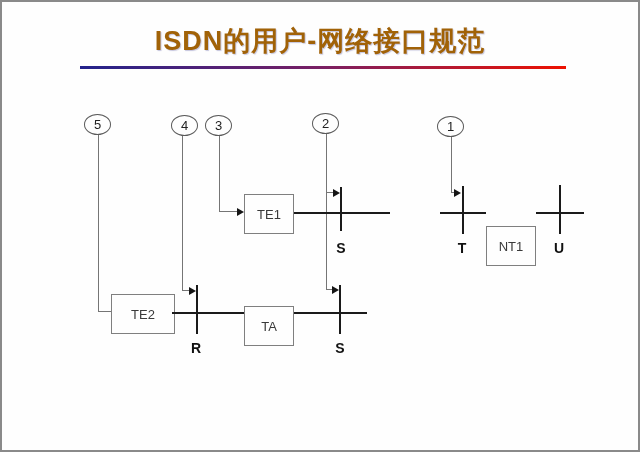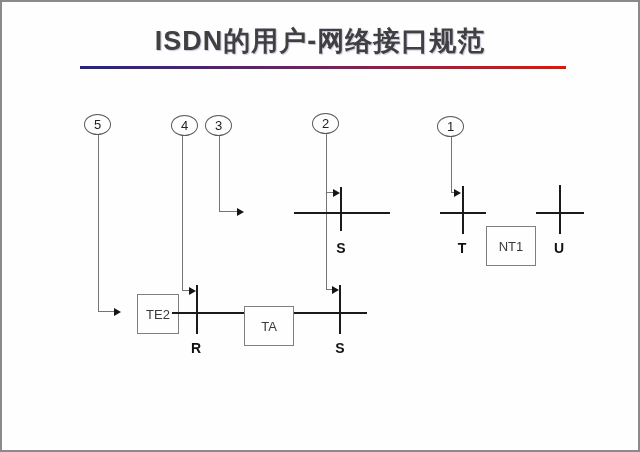--- a/index.html
+++ b/index.html
@@ -16,21 +16,21 @@
   }
 
   .title {
     position: absolute;
     left: 0; top: 21px;
     width: 100%;
     text-align: center;
     font-size: 27px;
     font-weight: bold;
     letter-spacing: 1px;
-    color: #404040;
+    color: #a16207;
     text-shadow: 1px 1px 1px rgba(90,90,160,0.35);
     white-space: nowrap;
   }
 
   .rule {
     position: absolute;
     left: 78px; top: 64px;
     width: 486px; height: 3px;
     background: linear-gradient(90deg, #23238c 0%, #7a1f63 50%, #ee1100 100%);
   }
@@ -117,22 +117,23 @@
   <div class="v" style="left:324px; top:132px; height:156px;"></div>
   <div class="h" style="left:324px; top:190px; width:8px;"></div>
   <div class="arrow" style="left:331px; top:187px;"></div>
   <div class="h" style="left:324px; top:287px; width:7px;"></div>
   <div class="arrow" style="left:330px; top:284px;"></div>
 
   <div class="v" style="left:449px; top:135px; height:55px;"></div>
   <div class="h" style="left:449px; top:190px; width:4px;"></div>
   <div class="arrow" style="left:452px; top:187px;"></div>
 
+  <div class="box" style="left:242px; top:192px;">TE1</div>
   <div class="box" style="left:484px; top:192px;margin-top:32px;">NT1</div>
-  <div class="box" style="left:135px; top:292px; width:42px;">TE2</div>
+  <div class="box" style="left:109px; top:292px; width:64px;">TE2</div>
   <div class="box" style="left:242px; top:304px;">TA</div>
 
   <div class="con" style="left:292px; top:210px; width:96px;"></div>
   <div class="con" style="left:438px; top:210px; width:46px;"></div>
   <div class="con" style="left:534px; top:210px; width:48px;"></div>
 
   <div class="con" style="left:170px; top:310px; width:72px;"></div>
   <div class="con" style="left:292px; top:310px; width:73px;"></div>
 
   <div class="tick" style="left:338px; top:185px; height:44px;"></div>

